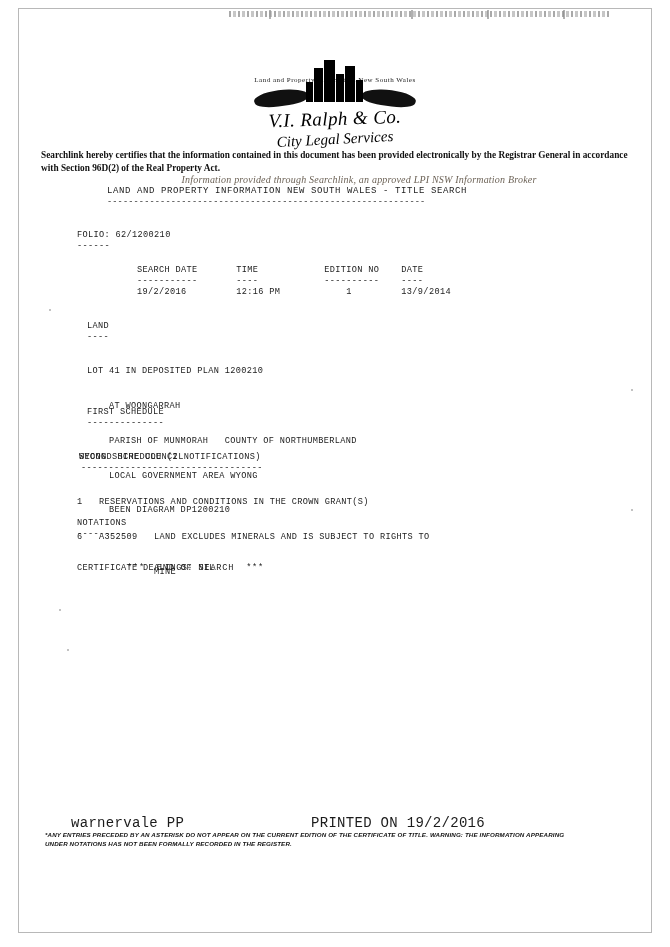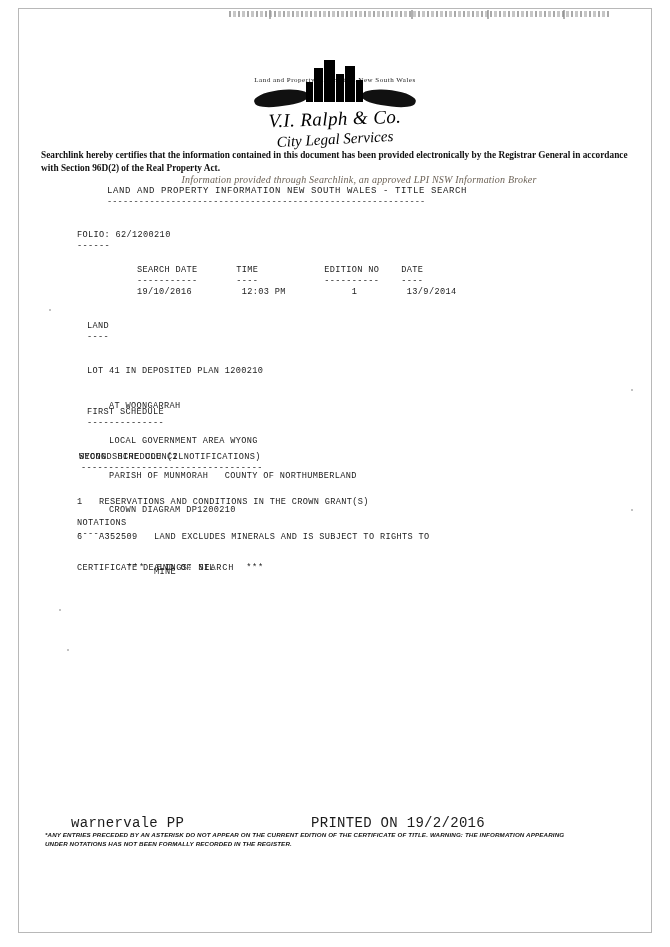--- a/index.html
+++ b/index.html
@@ -239,30 +239,30 @@
   <div class="cert-note">Information provided through Searchlink, an approved LPI NSW Information Broker</div>
 
   <div class="mono title-line">LAND AND PROPERTY INFORMATION NEW SOUTH WALES - TITLE SEARCH</div>
   <div class="mono title-rule">------------------------------------------------------------</div>
 
   <div class="mono folio"><span>FOLIO:</span> <span>62/1200210</span></div>
   <div class="mono folio-rule">------</div>
 
   <div class="mono tbl-head">SEARCH DATE       TIME            EDITION NO    DATE</div>
   <div class="mono tbl-rule">-----------       ----            ----------    ----</div>
-  <div class="mono tbl-row">19/10/2016         12:03 PM            1         13/9/2014</div>
+  <div class="mono tbl-row">19/2/2016         12:16 PM            1         13/9/2014</div>
 
   <div class="mono land">LAND</div>
   <div class="mono land-rule">----</div>
   <div class="mono land-body">
     <div>LOT 41 IN DEPOSITED PLAN 1200210</div>
     <div>    AT WOONGARRAH</div>
+    <div>    PARISH OF MUNMORAH   COUNTY OF NORTHUMBERLAND</div>
     <div>    LOCAL GOVERNMENT AREA WYONG</div>
-    <div>    PARISH OF MUNMORAH   COUNTY OF NORTHUMBERLAND</div>
-    <div>    CROWN DIAGRAM DP1200210</div>
+    <div>    BEEN DIAGRAM DP1200210</div>
   </div>
 
   <div class="mono first">FIRST SCHEDULE</div>
   <div class="mono first-rule">--------------</div>
   <div class="mono first-body">
     <div>WYONG SHIRE COUNCIL</div>
   </div>
 
   <div class="mono second">SECOND SCHEDULE (2 NOTIFICATIONS)</div>
   <div class="mono second-rule">---------------------------------</div>

